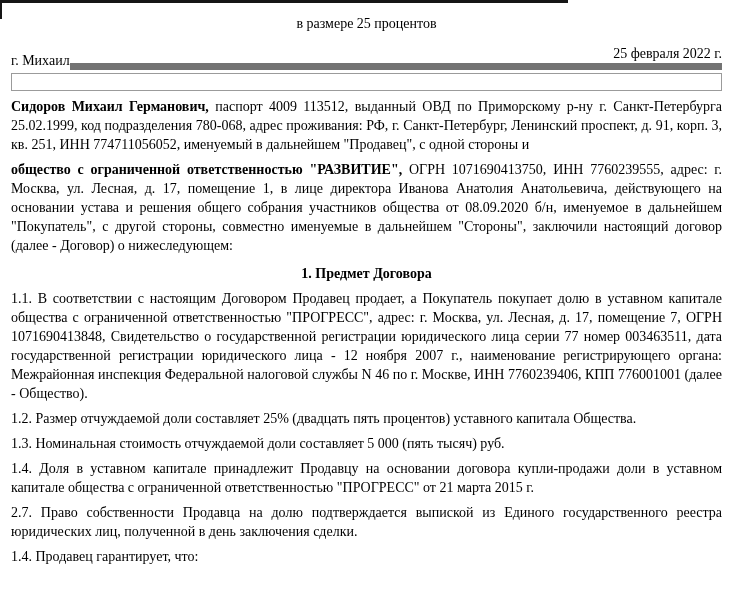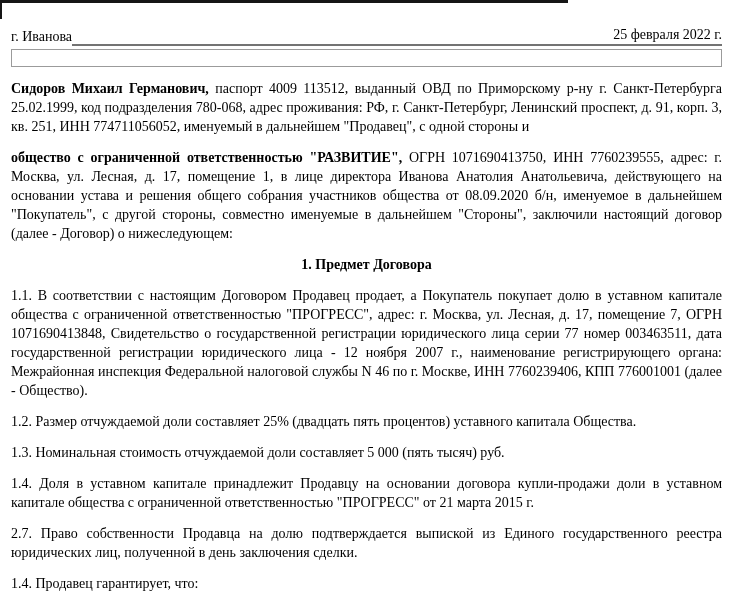--- a/index.html
+++ b/index.html
@@ -30,50 +30,51 @@
     display: flex;
     align-items: flex-end;
     margin-top: 11px;
     white-space: nowrap;
   }
   .dateline .city { flex: 0 0 auto; }
   .dateline .fill {
     flex: 1 1 auto;
     display: flex;
     justify-content: flex-end;
-    border-bottom: 2px solid #737373;
+    border-bottom: 7px solid #737373;
     align-items: center;
   }
   .empty-box {
     margin-top: 3px;
     height: 16px;
     background: #ffffff;
     border: 1px solid #9b9b9b;
   }
   p.para {
-    margin: 12px 0;
+    margin: 6px 0;
     text-align: justify;
   }
   .section-heading {
     margin: 9px 0 6px 0;
     font-weight: bold;
     text-align: center;
   }
 </style>
 </head>
 <body>
 
 <div class="artifact-top"></div>
 <div class="artifact-left"></div>
 
 <div class="doc-title">
+  <div class="t3">в размере 25 процентов</div>
 </div>
 
 <div class="dateline">
-  <span class="city">г. Иванова</span>
+  <span class="city">г. Михаил</span>
   <span class="fill">
     <span class="date">25 февраля 2022 г.</span>
   </span>
 </div>
 
 <div class="empty-box"></div>
 
 <p class="para"><b>Сидоров Михаил Германович,</b><span> паспорт 4009 113512, выданный ОВД по Приморскому р-ну г. Санкт-Петербурга 25.02.1999, код подразделения 780-068, адрес проживания: РФ, г. Санкт-Петербург, Ленинский проспект, д. 91, корп. 3, кв. 251, ИНН 774711056052, именуемый в дальнейшем "Продавец", с одной стороны и</span></p>
 
 <p class="para"><b>общество с ограниченной ответственностью "РАЗВИТИЕ",</b><span> ОГРН 1071690413750, ИНН 7760239555, адрес: г. Москва, ул. Лесная, д. 17, помещение 1, в лице директора Иванова Анатолия Анатольевича, действующего на основании устава и решения общего собрания участников общества от 08.09.2020 б/н, именуемое в дальнейшем "Покупатель", с другой стороны, совместно именуемые в дальнейшем "Стороны", заключили настоящий договор (далее - Договор) о нижеследующем:</span></p>

